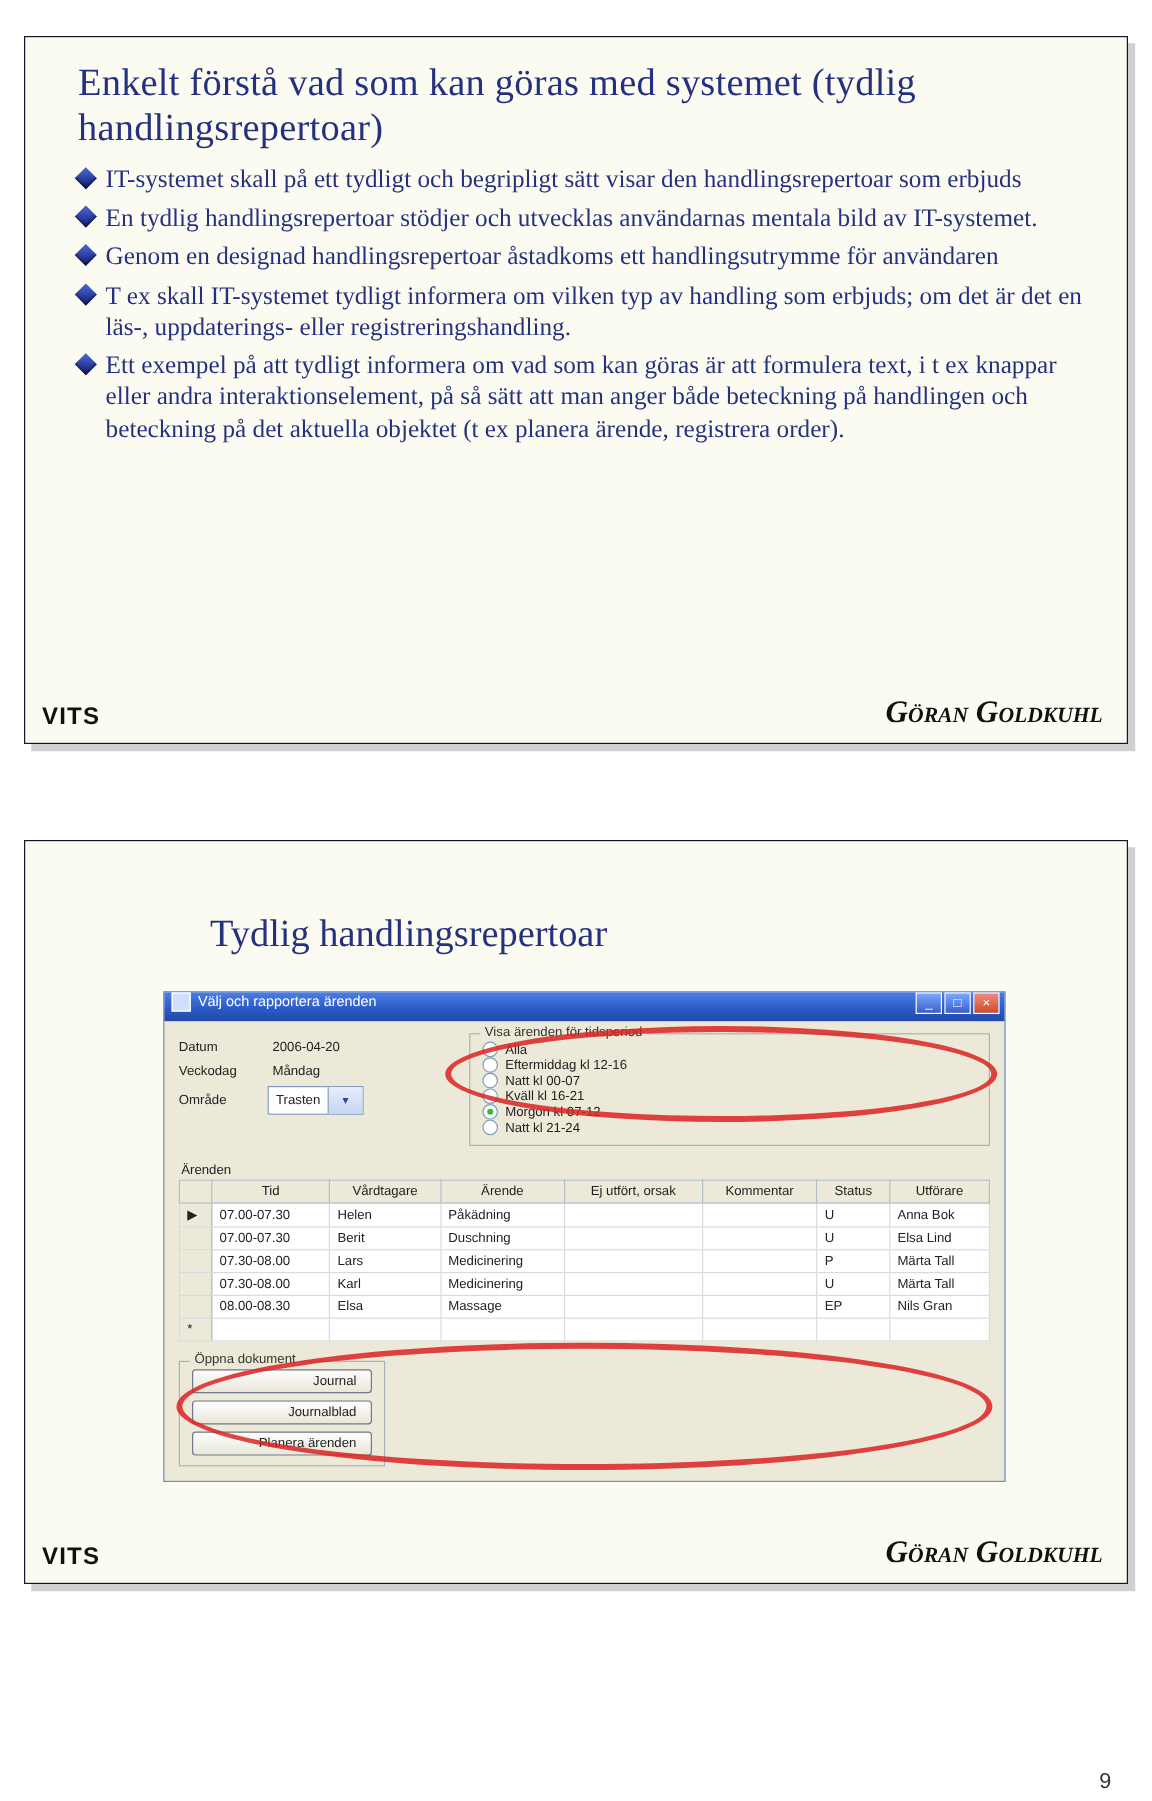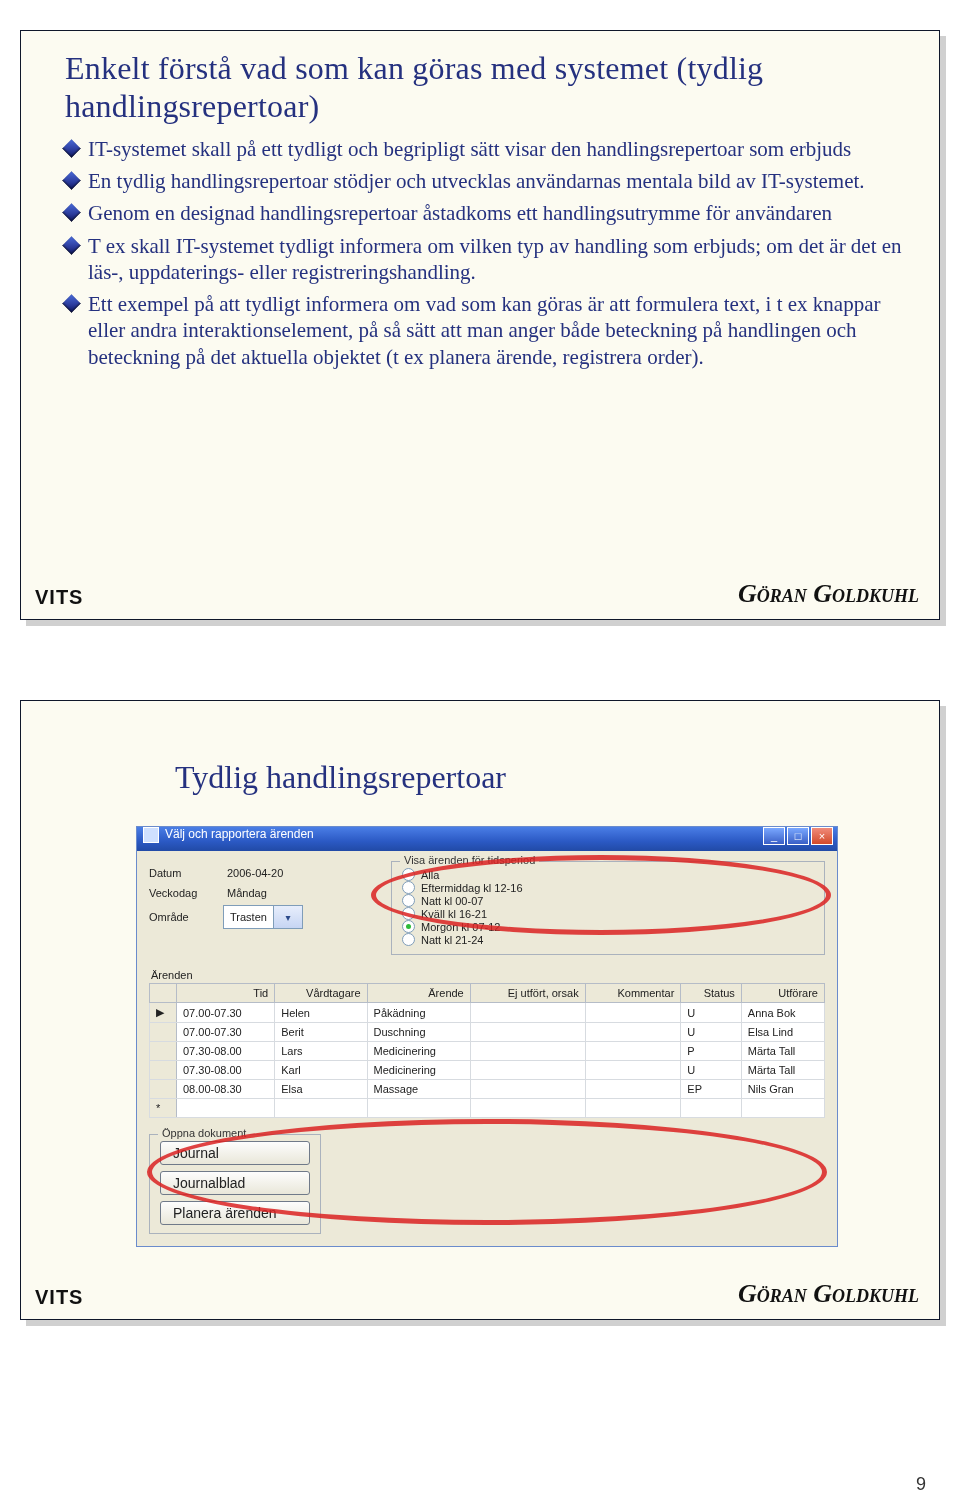--- a/index.html
+++ b/index.html
@@ -34,26 +34,26 @@
   .fieldset{border:1px solid #aab2bd;margin:0;padding:6px 10px 8px 10px;position:relative}
   .fieldset .legend{position:absolute;top:-8px;left:8px;background:#ece9d8;padding:0 4px;font-size:11px;color:#333}
   .radios{display:grid;grid-template-columns:1fr;gap:0 18px}
   .radio{display:flex;align-items:center;gap:6px}
   .radio .dot{width:11px;height:11px;border-radius:50%;border:1px solid #7f9db9;background:#fff;display:flex;align-items:center;justify-content:center}
   .radio .dot.on::after{content:"";width:5px;height:5px;border-radius:50%;background:#2dbb3a}
   
   .tbl-wrap{margin-top:14px}
   .tbl-label{margin:2px 0 2px 2px}
   .tbl{border:1px solid #9aa3af;background:#fff;width:100%;border-collapse:collapse}
-  .tbl th{background:#ece9d8;border:1px solid #b5bcc7;font-weight:normal;padding:3px 6px;text-align:right;font-size:11px;color:#222}
+  .tbl th{background:#ece9d8;border:1px solid #b5bcc7;font-weight:normal;padding:3px 6px;text-align:center;font-size:11px;color:#222}
   .tbl td{border:1px solid #d7dbe0;padding:3px 6px;font-size:11px}
   .tbl td.rowhead{background:#ece9d8;border-right:1px solid #b5bcc7;width:14px}
   .bottom{display:flex;gap:12px;margin-top:16px;align-items:flex-start}
   .btncol{display:flex;flex-direction:column;gap:6px}
-  .winbutton{border:1px solid #707a89;background:linear-gradient(#fdfdfd,#e9e7d9);padding:3px 12px;font-size:14px;color:#222;min-width:104px;text-align:left;border-radius:3px}
+  .winbutton{border:1px solid #707a89;background:linear-gradient(#fdfdfd,#e9e7d9);padding:3px 12px;font-size:11px;color:#222;min-width:104px;text-align:right;border-radius:3px}
   .lockbtn{min-width:140px}
   
   .redring{position:absolute;border:5px solid rgba(218,34,34,.85);border-radius:50%;pointer-events:none}
 </style>
 </head>
 <body>
 
 <div class="page">
 
   <div class="slide">

